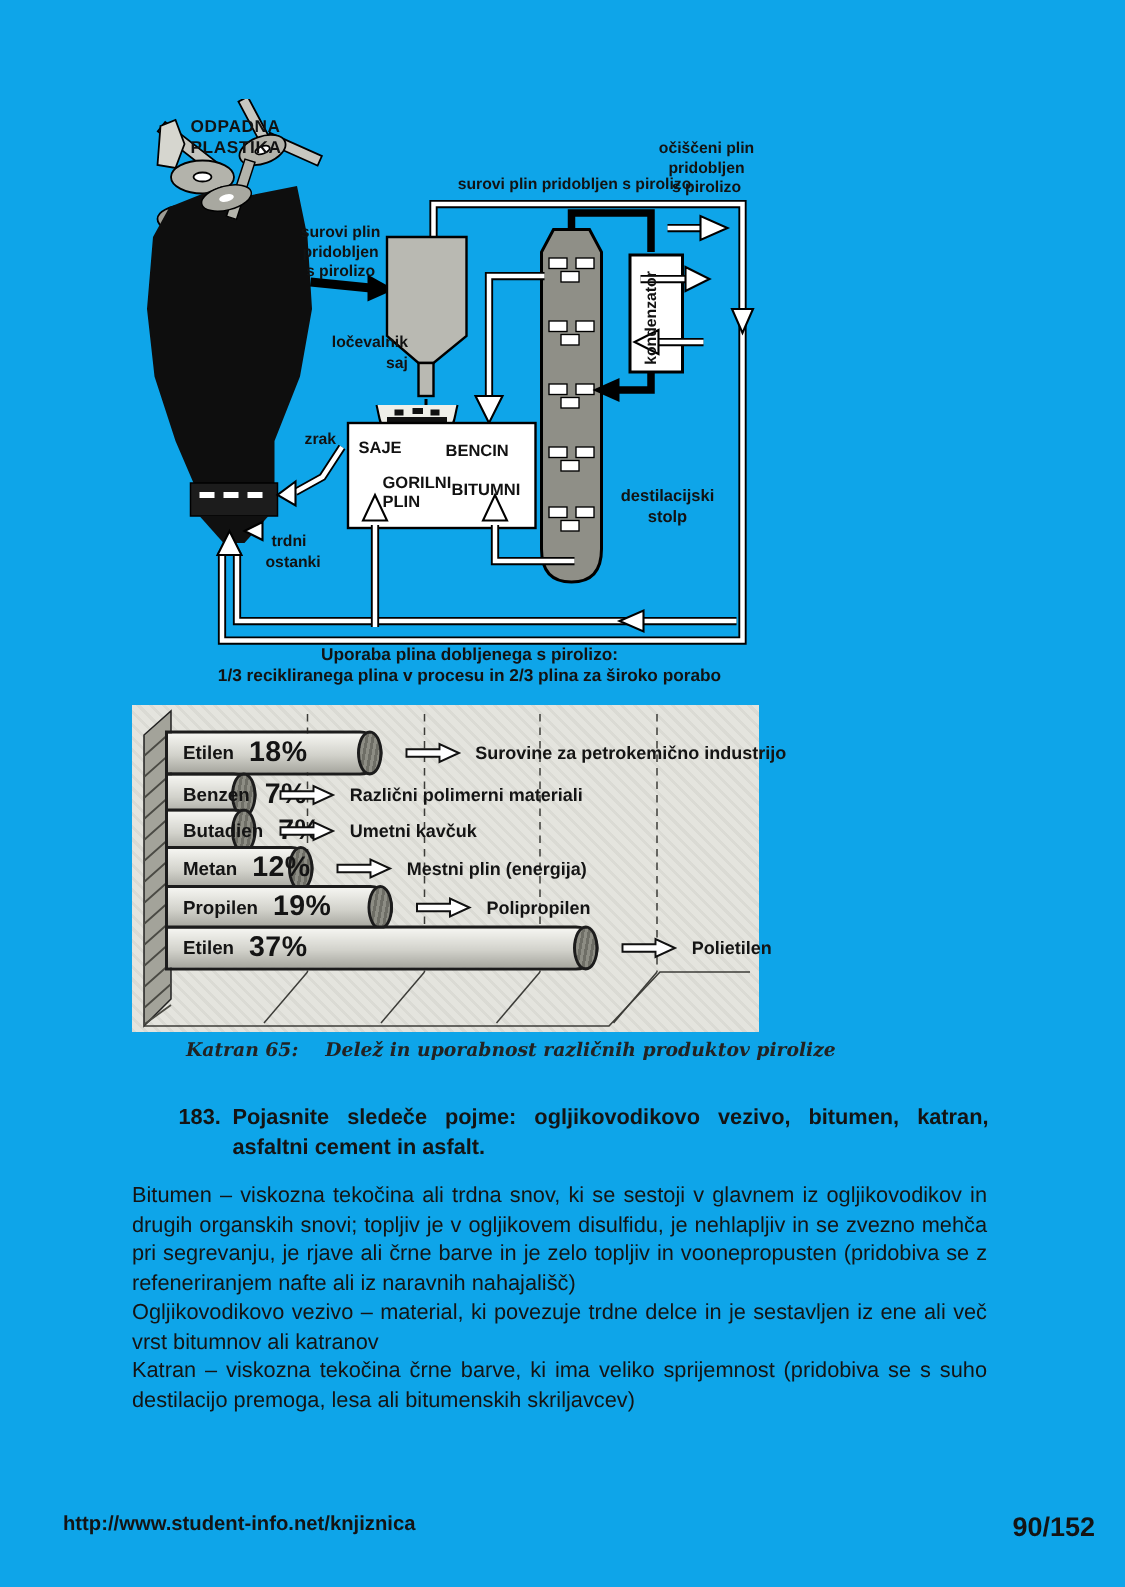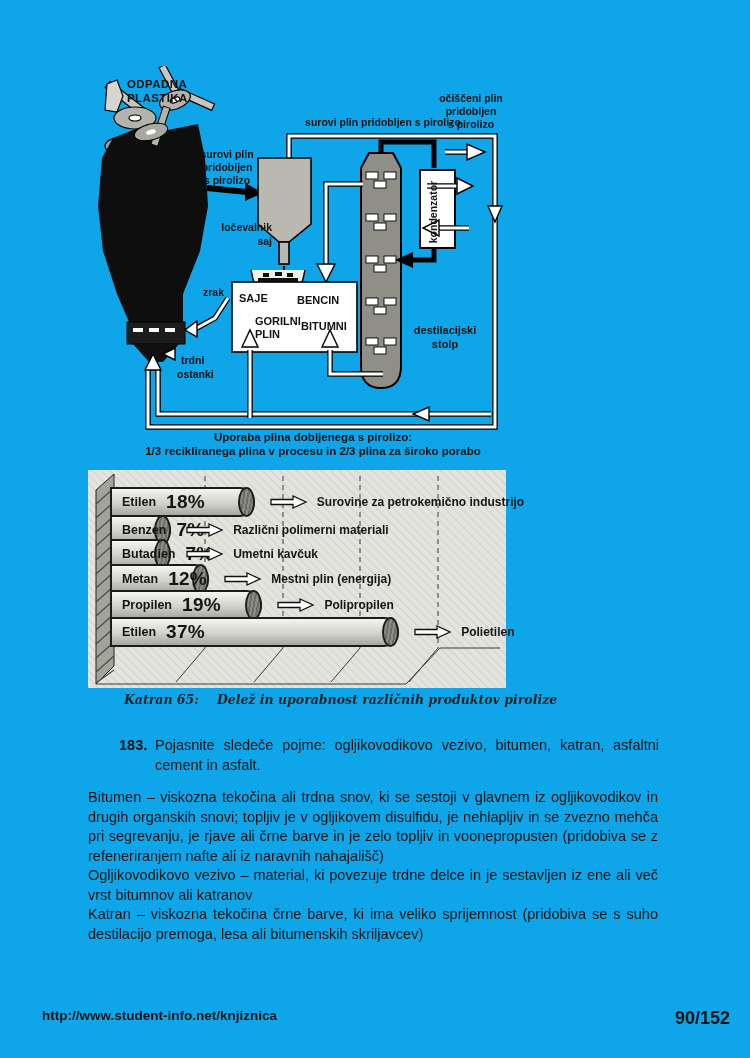--- a/index.html
+++ b/index.html
@@ -48,21 +48,21 @@
   .flow{position:absolute;top:50%;transform:translateY(-50%);display:flex;align-items:center;gap:8px;z-index:4;white-space:nowrap;}
   .usage{font-weight:700;font-size:12px;}
   .slika{
     position:absolute;left:124px;top:692px;font-family:"DejaVu Serif",serif;
     font-style:italic;font-weight:bold;font-size:12.5px;color:#222;
   }
   .slika .gap{display:inline-block;width:18px;}
   
   .question{position:absolute;left:104px;top:735px;width:540px;font-size:14.5px;line-height:20px;margin-left:15px;}
   .qnum{position:absolute;left:0;top:0;font-weight:bold;}
-  .qtext{display:block;padding-left:36px;text-align:justify;}
+  .qtext{display:block;padding-left:36px;text-align:justify;font-weight:bold;}
   .defs{position:absolute;left:88px;top:788px;width:570px;font-size:14.5px;line-height:19.5px;}
   .defs p{margin:0;text-align:justify;}
   .footer-url{position:absolute;left:30px;top:1008px;font-weight:bold;font-size:13.5px;margin-left:12px;}
   .footer-page{position:absolute;right:20px;top:1008px;font-weight:bold;font-size:18px;}
 </style>
 </head>
 <body>
 
 <div class="page">
 

